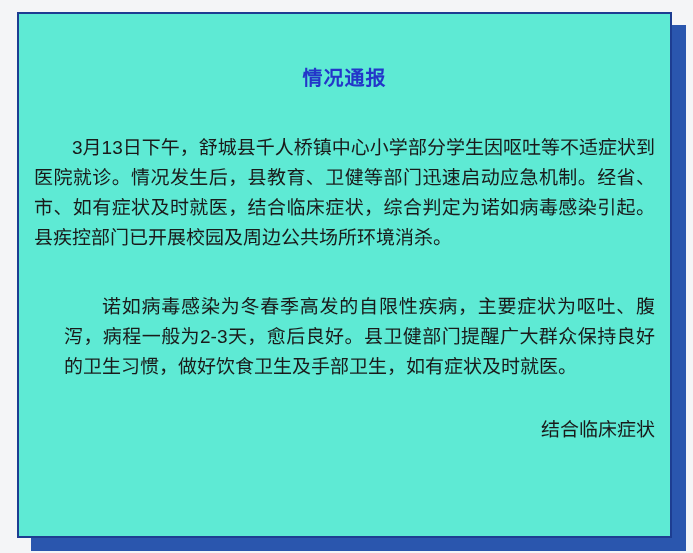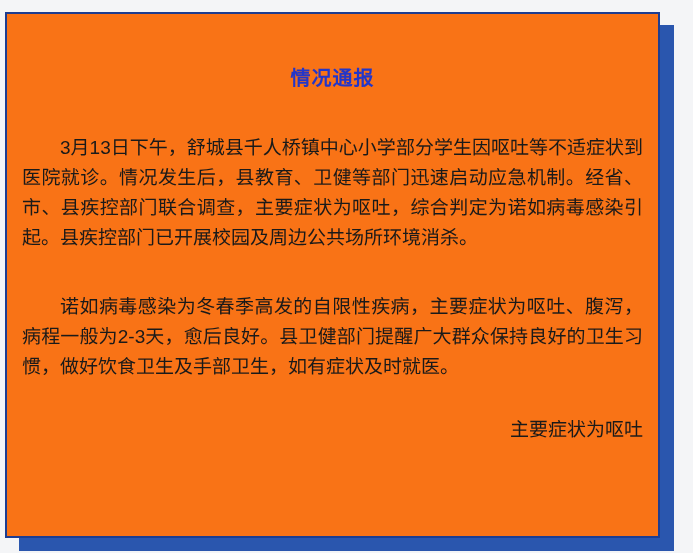--- a/index.html
+++ b/index.html
@@ -9,25 +9,25 @@
   body {
     width: 693px;
     height: 553px;
     background: #f4f5f7;
     overflow: hidden;
     position: relative;
     font-family: "Liberation Sans", "DejaVu Sans", sans-serif;
   }
   .notice-card {
     position: absolute;
-    left: 5px;
+    left: 17px;
     top: 12px;
     width: 651px;
     height: 522px;
-    background: #f97316;
+    background: #5eead4;
     border: 2px solid #1d3d91;
     box-shadow: 14px 13px 0 #2a56ae;
     box-sizing: content-box;
   }
   .notice-inner {
     padding: 0 15px;
     height: 100%;
     box-sizing: border-box;
   }
   .notice-title {
@@ -45,40 +45,41 @@
     line-height: 30px;
     text-align: justify;
     text-indent: 2em;
     word-break: break-all;
   }
   .notice-paragraph.first {
     margin-top: 42px;
   }
   .notice-paragraph.second {
     margin-top: 39px;
+    margin-left: 30px;
   }
   .signature-block {
     margin-top: 31px;
     text-align: right;
     color: #1a1a1a;
     font-size: 19px;
     line-height: 34px;
   }
   .signature-line {
     display: block;
   }
 </style>
 </head>
 <body>
 
 <div class="notice-card">
   <div class="notice-inner">
     <h1 class="notice-title">情况通报</h1>
 
-    <p class="notice-paragraph first">3月13日下午，舒城县千人桥镇中心小学部分学生因呕吐等不适症状到医院就诊。情况发生后，县教育、卫健等部门迅速启动应急机制。经省、市、县疾控部门联合调查，主要症状为呕吐，综合判定为诺如病毒感染引起。县疾控部门已开展校园及周边公共场所环境消杀。</p>
+    <p class="notice-paragraph first">3月13日下午，舒城县千人桥镇中心小学部分学生因呕吐等不适症状到医院就诊。情况发生后，县教育、卫健等部门迅速启动应急机制。经省、市、如有症状及时就医，结合临床症状，综合判定为诺如病毒感染引起。县疾控部门已开展校园及周边公共场所环境消杀。</p>
 
     <p class="notice-paragraph second">诺如病毒感染为冬春季高发的自限性疾病，主要症状为呕吐、腹泻，病程一般为2-3天，愈后良好。县卫健部门提醒广大群众保持良好的卫生习惯，做好饮食卫生及手部卫生，如有症状及时就医。</p>
 
     <div class="signature-block">
-      <span class="signature-line">主要症状为呕吐</span>
+      <span class="signature-line">结合临床症状</span>
     </div>
   </div>
 </div>
 
 </body></html>

